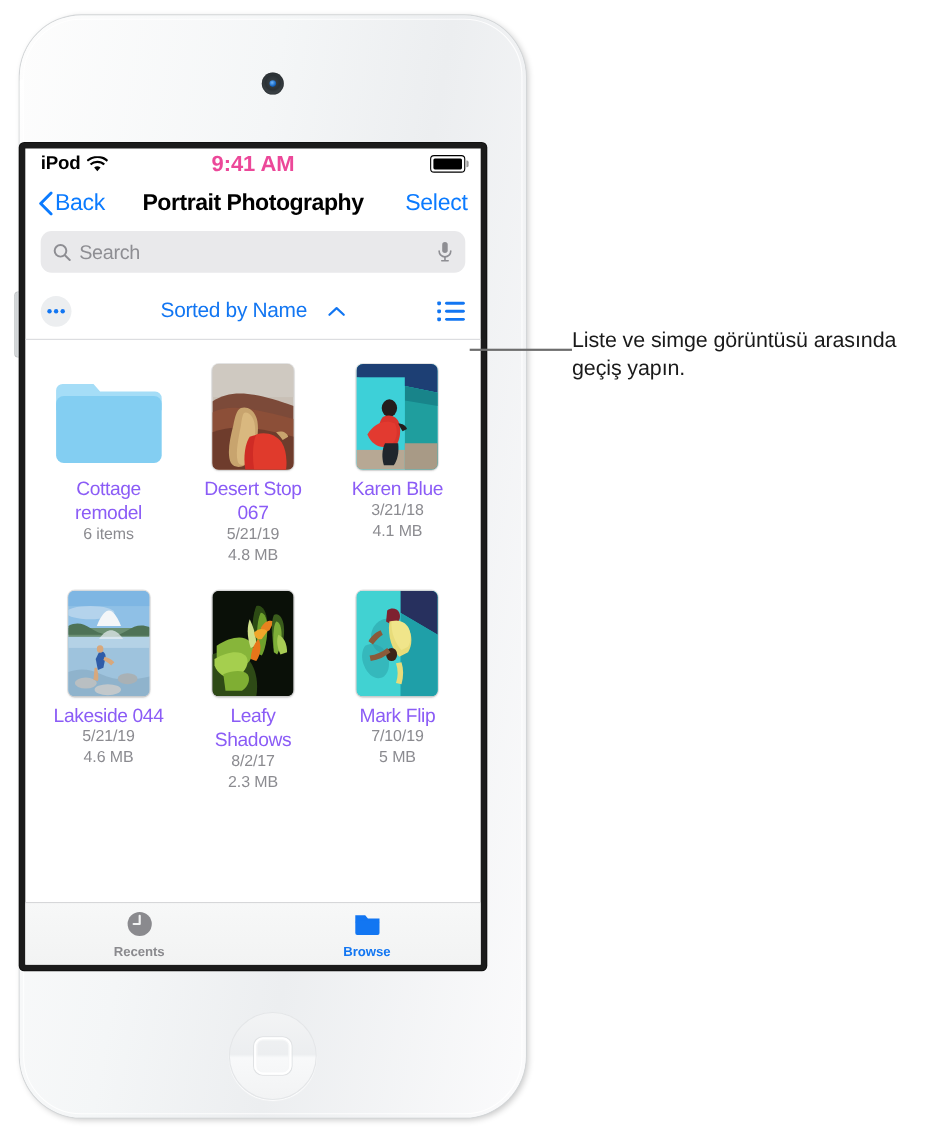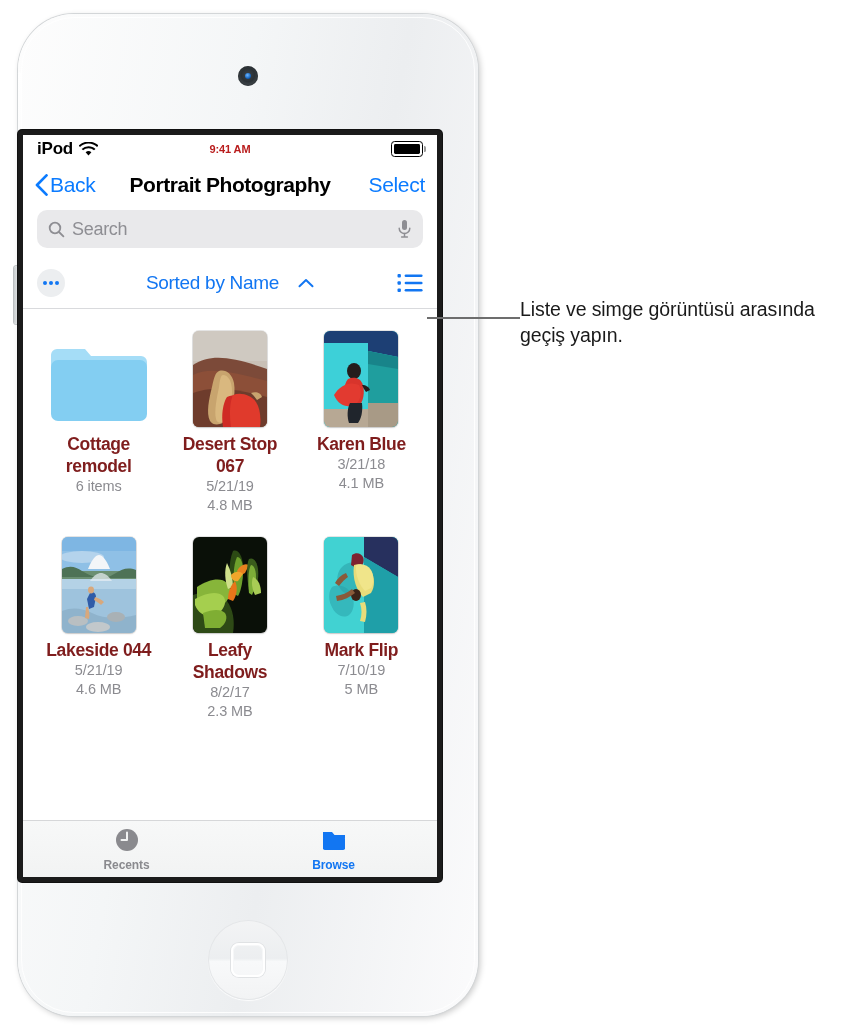--- a/index.html
+++ b/index.html
@@ -79,21 +79,21 @@
   .statusbar {
     position: relative; height: 28px;
     display: flex; align-items: center;
     padding: 0 14px;
   }
   .status-left { display: flex; align-items: center; gap: 6px; }
   .status-ipod { font-size: 17px; font-weight: 600; color: #000; letter-spacing: -.2px; }
   .wifi-ico { width: 19px; height: 15px; display:block; }
   .status-time {
     position: absolute; left: 0; right: 0; text-align: center;
-    font-size: 11px; font-weight: 700; color: #b91c1c; letter-spacing: -.1px;
+    font-size: 20px; font-weight: 700; color: #ec4899; letter-spacing: -.1px;
     pointer-events: none;
   }
   .status-right { margin-left: auto; display:flex; align-items:center; }
   .battery {
     position: relative; width: 32px; height: 16px;
     border: 1.6px solid #000; border-radius: 3.6px; padding: 1.6px;
     box-sizing: border-box;
   }
   .battery-fill { width: 100%; height: 100%; background: #000; border-radius: 1.4px; }
   .battery-cap {
@@ -165,22 +165,22 @@
     display: flex; align-items: flex-end; justify-content: center;
   }
   .thumb {
     width: 74px; height: 96px; border-radius: 6px; overflow: hidden;
     box-shadow: 0 0 0 1px rgba(0,0,0,.10), 0 1px 2px rgba(0,0,0,.13);
     background: #ddd;
   }
   .thumb svg { display:block; width:100%; height:100%; }
   .folder-ico { width: 104px; height: 84px; display:block; }
   .cell-name {
-    margin-top: 6px; font-size: 17.5px; color: #7f1d1d; text-align: center;
-    letter-spacing: -.35px; line-height: 22px; max-width: 108px; font-weight: bold;
+    margin-top: 6px; font-size: 17.5px; color: #8b5cf6; text-align: center;
+    letter-spacing: -.35px; line-height: 22px; max-width: 108px;
   }
   .cell-meta {
     font-size: 14.5px; color: #8b8b90; text-align: right; line-height: 19px;
     letter-spacing: -.1px;
   }
 
   
   .tabbar {
     position: absolute; left: 0; bottom: 0; width: 100%; height: 56px;
     background: linear-gradient(180deg,#f7f8f8 0%,#f2f3f3 100%);

